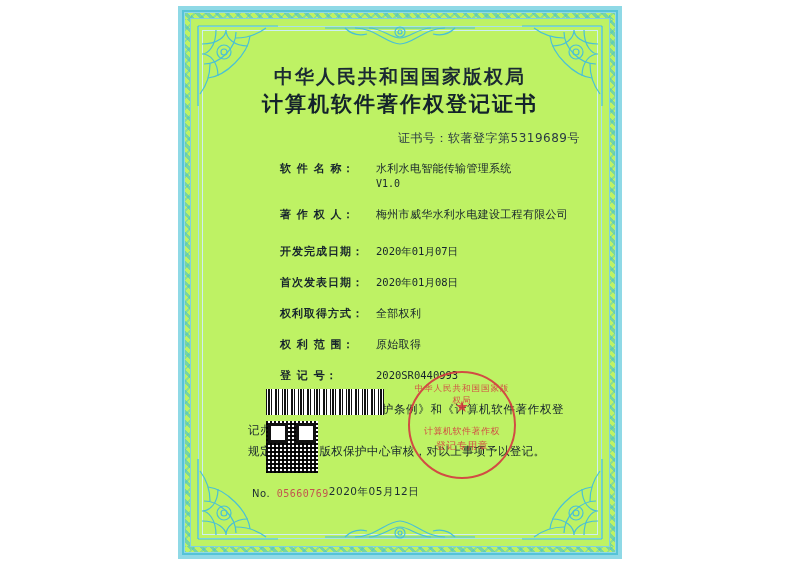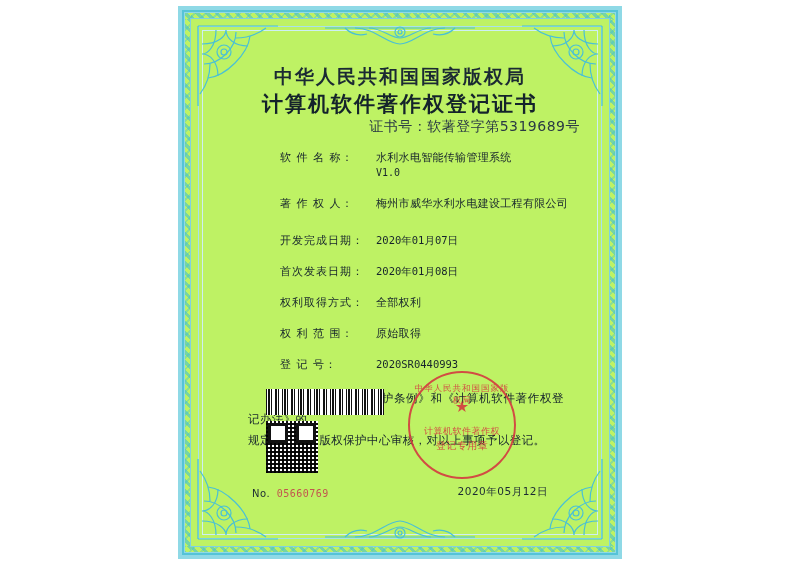--- a/index.html
+++ b/index.html
@@ -137,22 +137,23 @@
     font-family: "DejaVu Sans", sans-serif;
     font-size: 21px;
     font-weight: bold;
     color: #14232b;
     letter-spacing: 2px;
   }
 
   .cert-number {
     text-align: right;
     font-family: "DejaVu Sans", sans-serif;
-    font-size: 14px;
+    font-size: 12px;
     color: #2a3a44;
+    margin-top: 12px;
     padding-right: 10px;
     letter-spacing: 0.5px;
   }
 
   .fields {
     margin-top: 14px;
     padding-left: 70px;
     padding-right: 20px;
   }
   .field-row {
@@ -161,20 +162,21 @@
     margin-bottom: 9px;
     font-family: "DejaVu Sans", sans-serif;
     font-size: 11px;
     color: #16242c;
   }
   .field-label {
     width: 96px;
     flex: 0 0 96px;
     letter-spacing: 1px;
     white-space: nowrap;
+    font-weight: bold;
   }
   .field-value {
     flex: 1 1 auto;
     font-size: 11px;
     line-height: 15px;
     letter-spacing: 0.3px;
   }
   .field-value .sub {
     display: block;
     font-family: "DejaVu Sans Mono", monospace;
@@ -284,21 +286,20 @@
     font-size: 10px;
     letter-spacing: 0.5px;
   }
 
   .footer {
     position: absolute;
     left: 42px;
     right: 42px;
     bottom: 26px;
     display: flex;
-    justify-content: space-between;
     align-items: flex-end;
     font-family: "DejaVu Sans", sans-serif;
     font-size: 10px;
     color: #1b2a33;
   }
   .serial {
     color: #c2564e;
     font-family: "DejaVu Sans Mono", monospace;
     font-size: 10px;
     letter-spacing: 0.5px;

